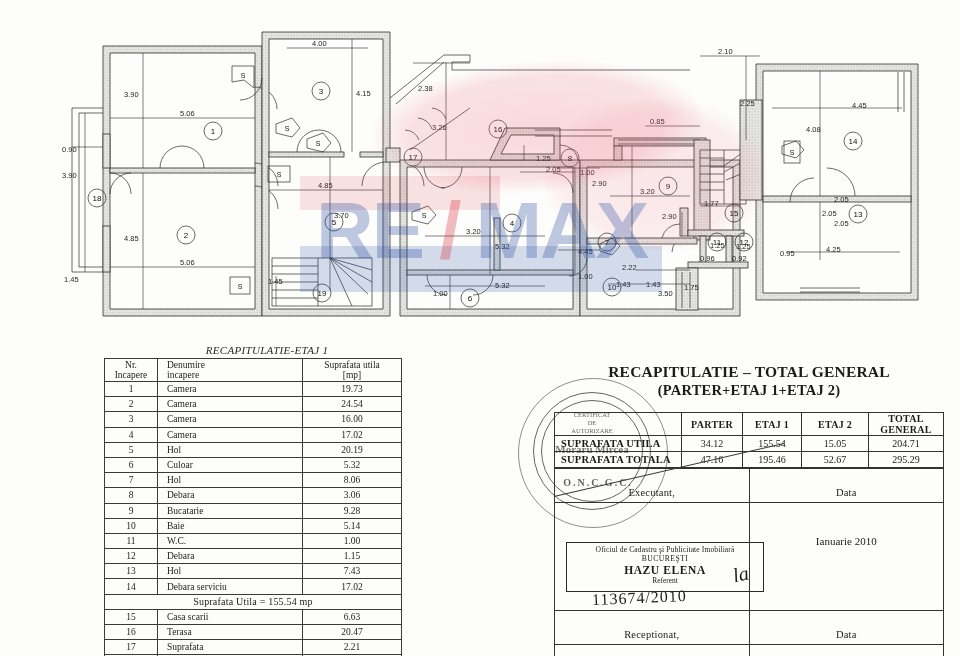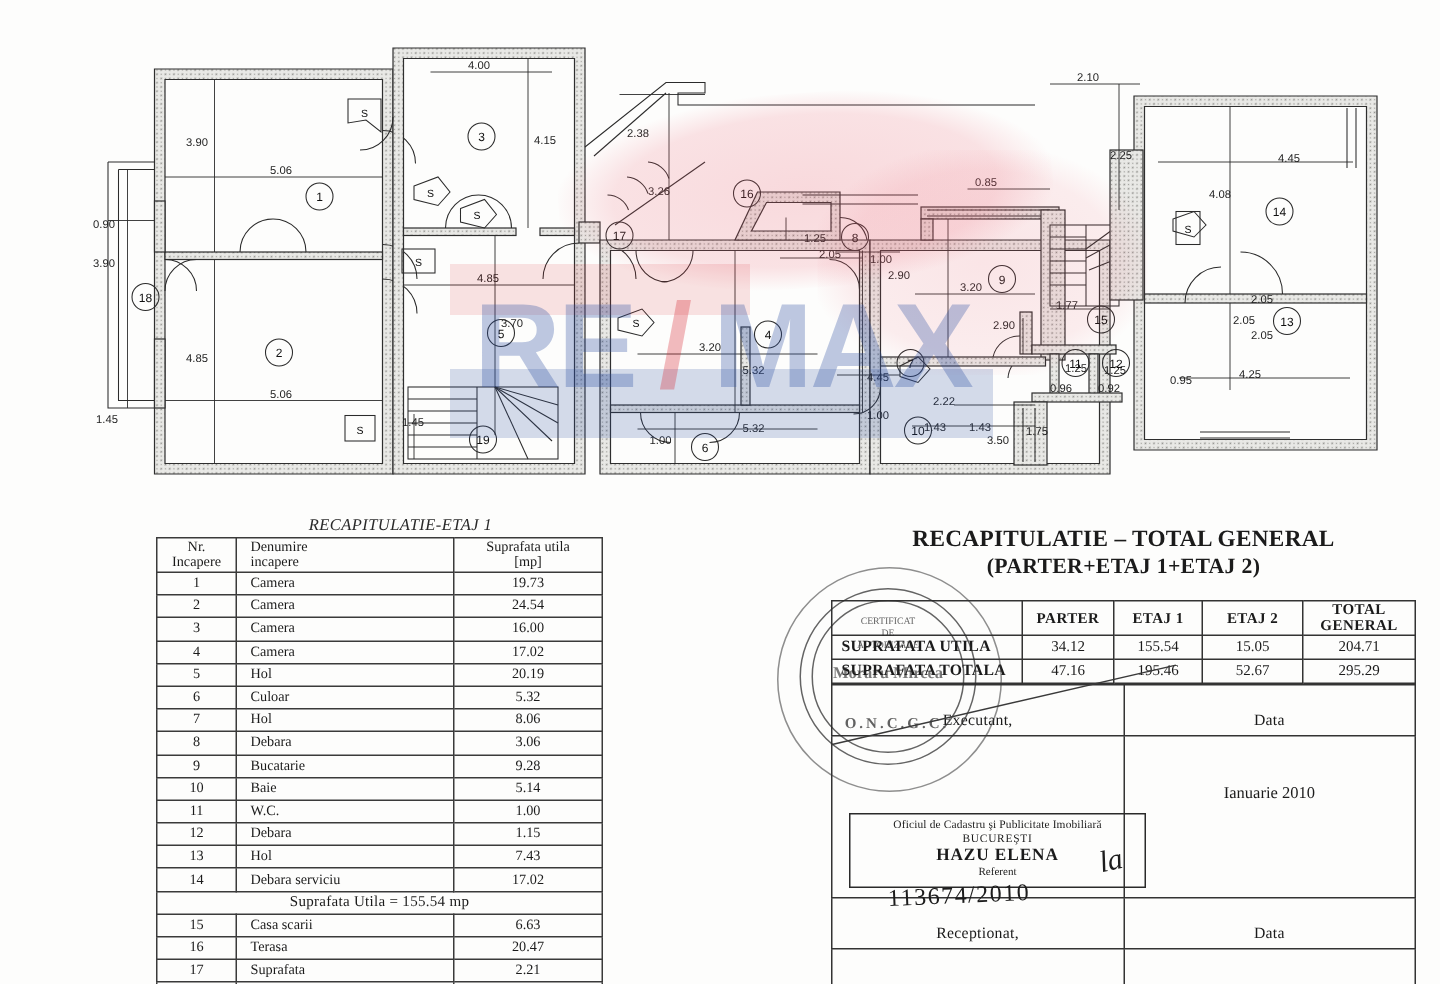--- a/index.html
+++ b/index.html
@@ -59,21 +59,21 @@
   table.rt th{font-size:9.5px;line-height:10px;padding:1px 2px;}
   .c-nr{width:46px;text-align:center;}
   .c-name{text-align:left;padding-left:9px !important;}
   .c-val{width:92px;text-align:center;}
   .sumrow td{text-align:center;font-size:10px;letter-spacing:.2px;height:15px;}
 
   
   #right-block{position:absolute;left:548px;top:346px;width:402px;}
   .rec-title{
     text-align:center;font-weight:bold;font-size:15.5px;line-height:19px;
-    letter-spacing:.2px;margin-top:4px;
+    letter-spacing:.2px;margin-top:16px;
   }
   .rec-title .l2{font-size:14.5px;}
   table.gt{border-collapse:collapse;width:390px;margin:12px 0 0 6px;font-size:10px;}
   table.gt td{border:1px solid #333;height:15px;text-align:center;padding:0 2px;}
   table.gt td.lbl{text-align:left;padding-left:6px;font-weight:bold;font-size:10.5px;letter-spacing:.2px;width:118px;}
   table.gt td.hd{font-weight:bold;font-size:10px;letter-spacing:.3px;}
   .w-par{width:56px;margin-top:22px;}.w-e1{width:54px;}.w-e2{width:62px;}
 
   table.sig{border-collapse:collapse;width:390px;margin:0 0 0 6px;font-size:11px;table-layout:fixed;}
   table.sig td{border:1px solid #333;text-align:center;vertical-align:top;padding-top:18px;}

